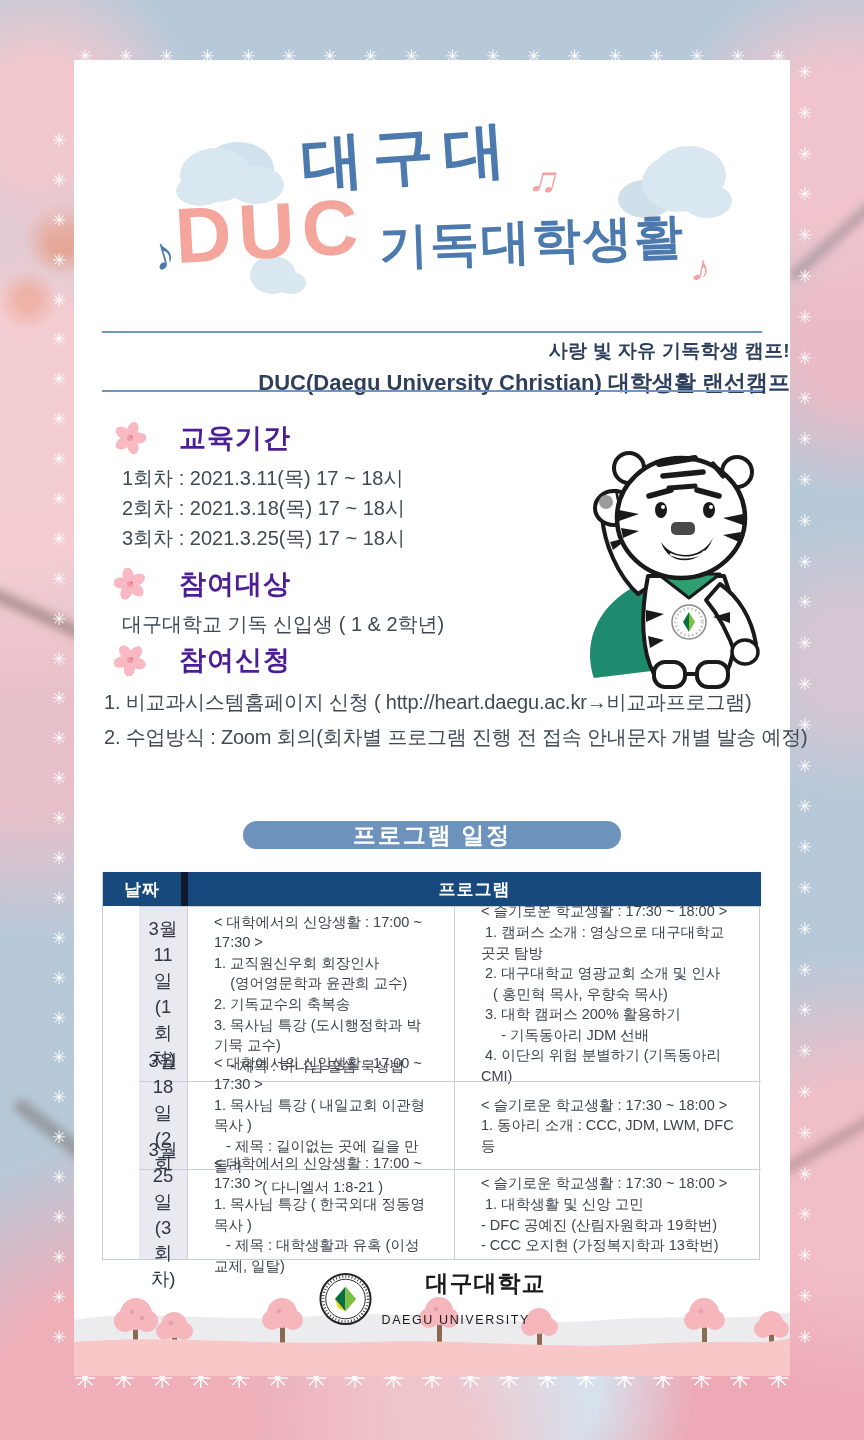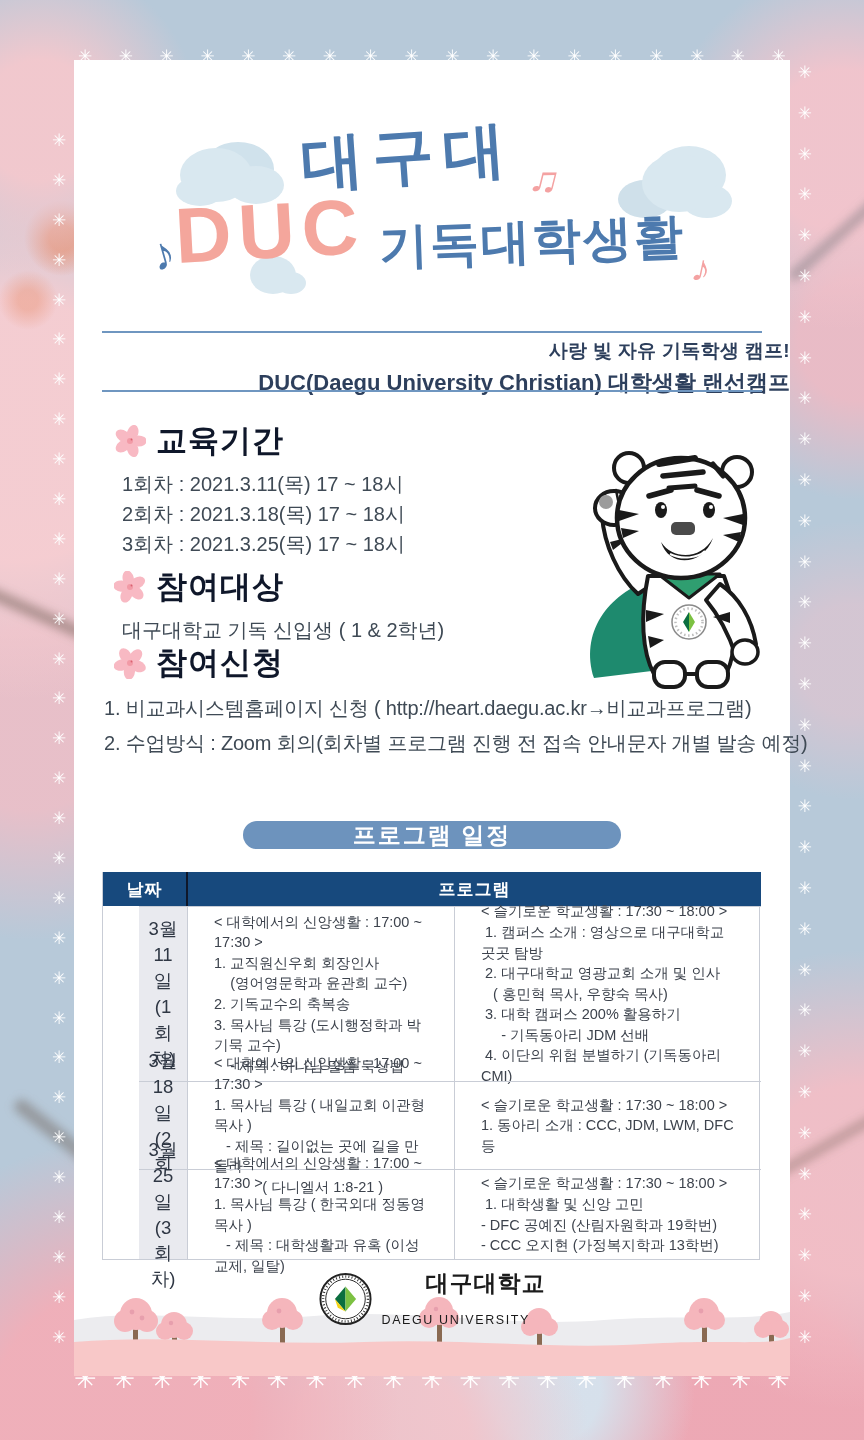--- a/index.html
+++ b/index.html
@@ -56,39 +56,39 @@
   .divider{position:absolute;left:28px;width:660px;height:2px;background:#6f96c0;}
   .divider.d1{top:271px;}
   .divider.d2{top:330px;}
   .subtitle{position:absolute;top:278px;left:0;width:100%;text-align:right;color:#2d3f5c;}
   .sub1{font-size:19px;font-weight:600;letter-spacing:.3px;}
   .sub2{font-size:22px;font-weight:600;margin-top:4px;}
 
   .section{position:absolute;left:40px;}
   .sec-head{display:flex;align-items:center;gap:10px;}
   .sec-head .flower{width:32px;height:32px;flex:0 0 auto;}
-  .sec-title{font-size:31px;font-weight:600;color:#0f172a;letter-spacing:1px;}
+  .sec-title{font-size:27px;font-weight:600;color:#4c1d95;letter-spacing:1px;margin-left:23px;}
   .sec-lines{font-size:20px;color:#3f4a55;line-height:30px;white-space:pre-wrap;margin-top:7px;margin-left:8px;}
   .section.period{top:360px;}
   .section.target{top:506px;}
   .section.apply{top:582px;}
   .section.apply .sec-lines{font-size:20px;line-height:35px;margin-left:-10px;white-space:pre;letter-spacing:-.2px;}
 
   .mascot{position:absolute;left:468px;top:364px;width:250px;height:270px;}
 
   .pill{position:absolute;top:761px;left:50%;transform:translateX(-50%);width:378px;height:28px;
     background:#6d93bd;border-radius:21px;color:#fff;font-size:23px;font-weight:700;letter-spacing:2px;
     display:flex;align-items:center;justify-content:center;}
 
   .sched{position:absolute;top:812px;left:28px;width:658px;display:grid;
     grid-template-columns:85px 267px 306px;grid-template-rows:34px 175px 88px 90px;
     border:1px solid #c9cdd6;border-top:none;box-sizing:border-box;background:#fff;}
   .th{background:#17497d;color:#fff;font-size:17px;font-weight:700;letter-spacing:1px;
     display:flex;align-items:center;justify-content:center;}
-  .th.th-date{border-right:2px solid #0f172a;}
+  .th.th-date{border-right:7px solid #0f172a;}
   .th.th-prog{grid-column:2/4;}
   .td{border-top:1px solid #c9cdd6;font-size:14.5px;color:#3d434d;line-height:1.42;
     padding:6px 26px;display:flex;flex-direction:column;justify-content:center;white-space:pre-wrap;box-sizing:border-box;}
   .td.td-date{background:#e9eaef;border-right:1px solid #c9cdd6;align-items:center;text-align:center;
     font-size:18.5px;color:#2f3744;line-height:1.4;padding:8px;margin-left:36px;}
   .td.td-left{border-right:1px solid #c9cdd6;}
 
   .landscape{position:absolute;left:0;bottom:0;width:716px;height:108px;}
   .logo{position:absolute;bottom:48px;left:50%;transform:translateX(-50%);
     display:flex;align-items:center;gap:9px;z-index:5;}

